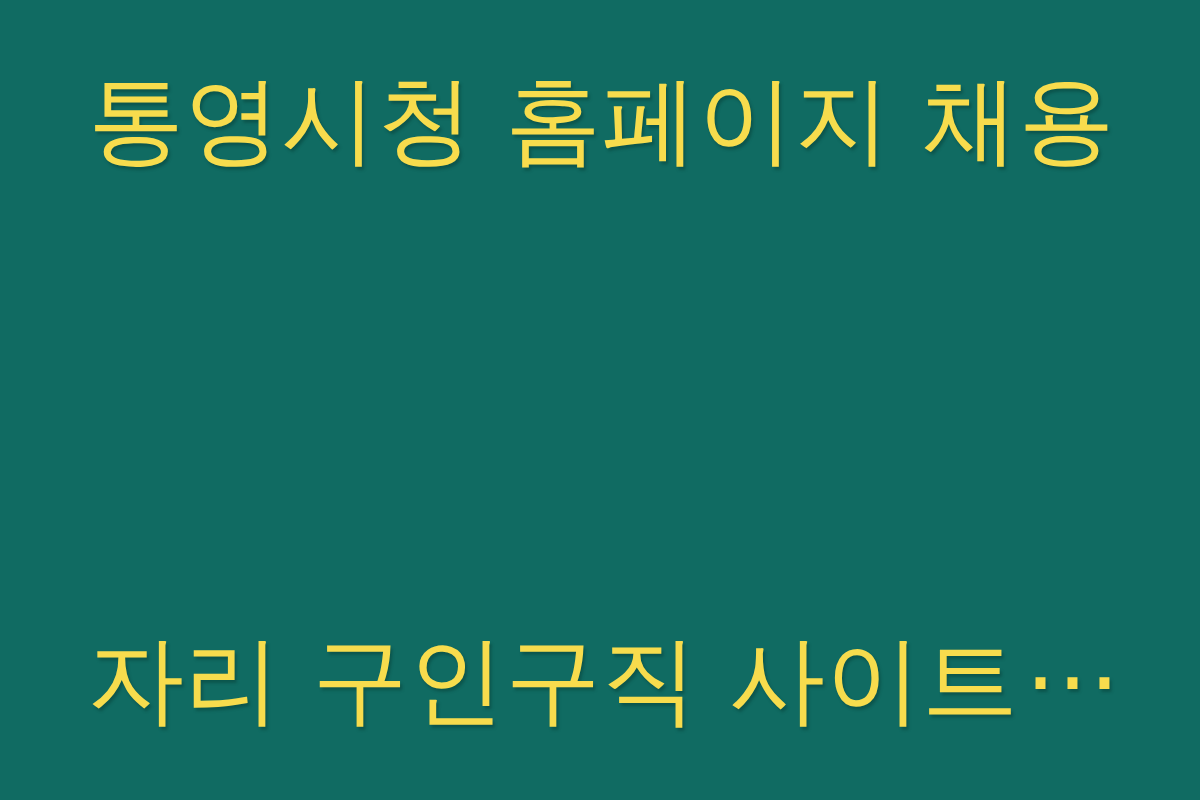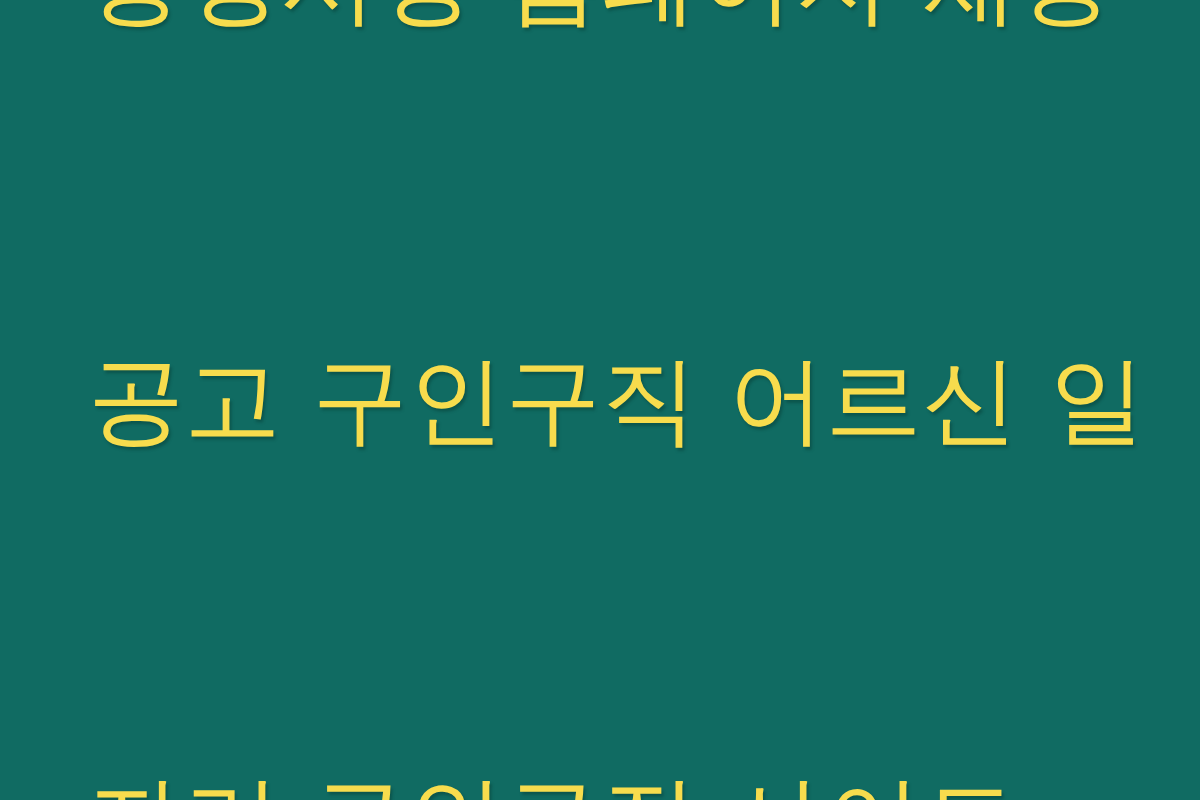--- a/index.html
+++ b/index.html
@@ -57,19 +57,18 @@
 </style>
 </head>
 <body>
 
 <div id="card" style="background: rgb(16, 107, 98);">
 
   <div id="headline" style="color: rgb(247, 220, 77);">
 
     <span class="hl-line">통영시청 홈페이지 채용</span>
 
-    <span class="hl-line">공고 구인구직 어르신 일</span>
 
     <span class="hl-line"><span>자리 구인구직 사이트</span><span class="hl-ellipsis">⋯</span></span>
 
   </div>
 
 </div>
 
 </body></html>

